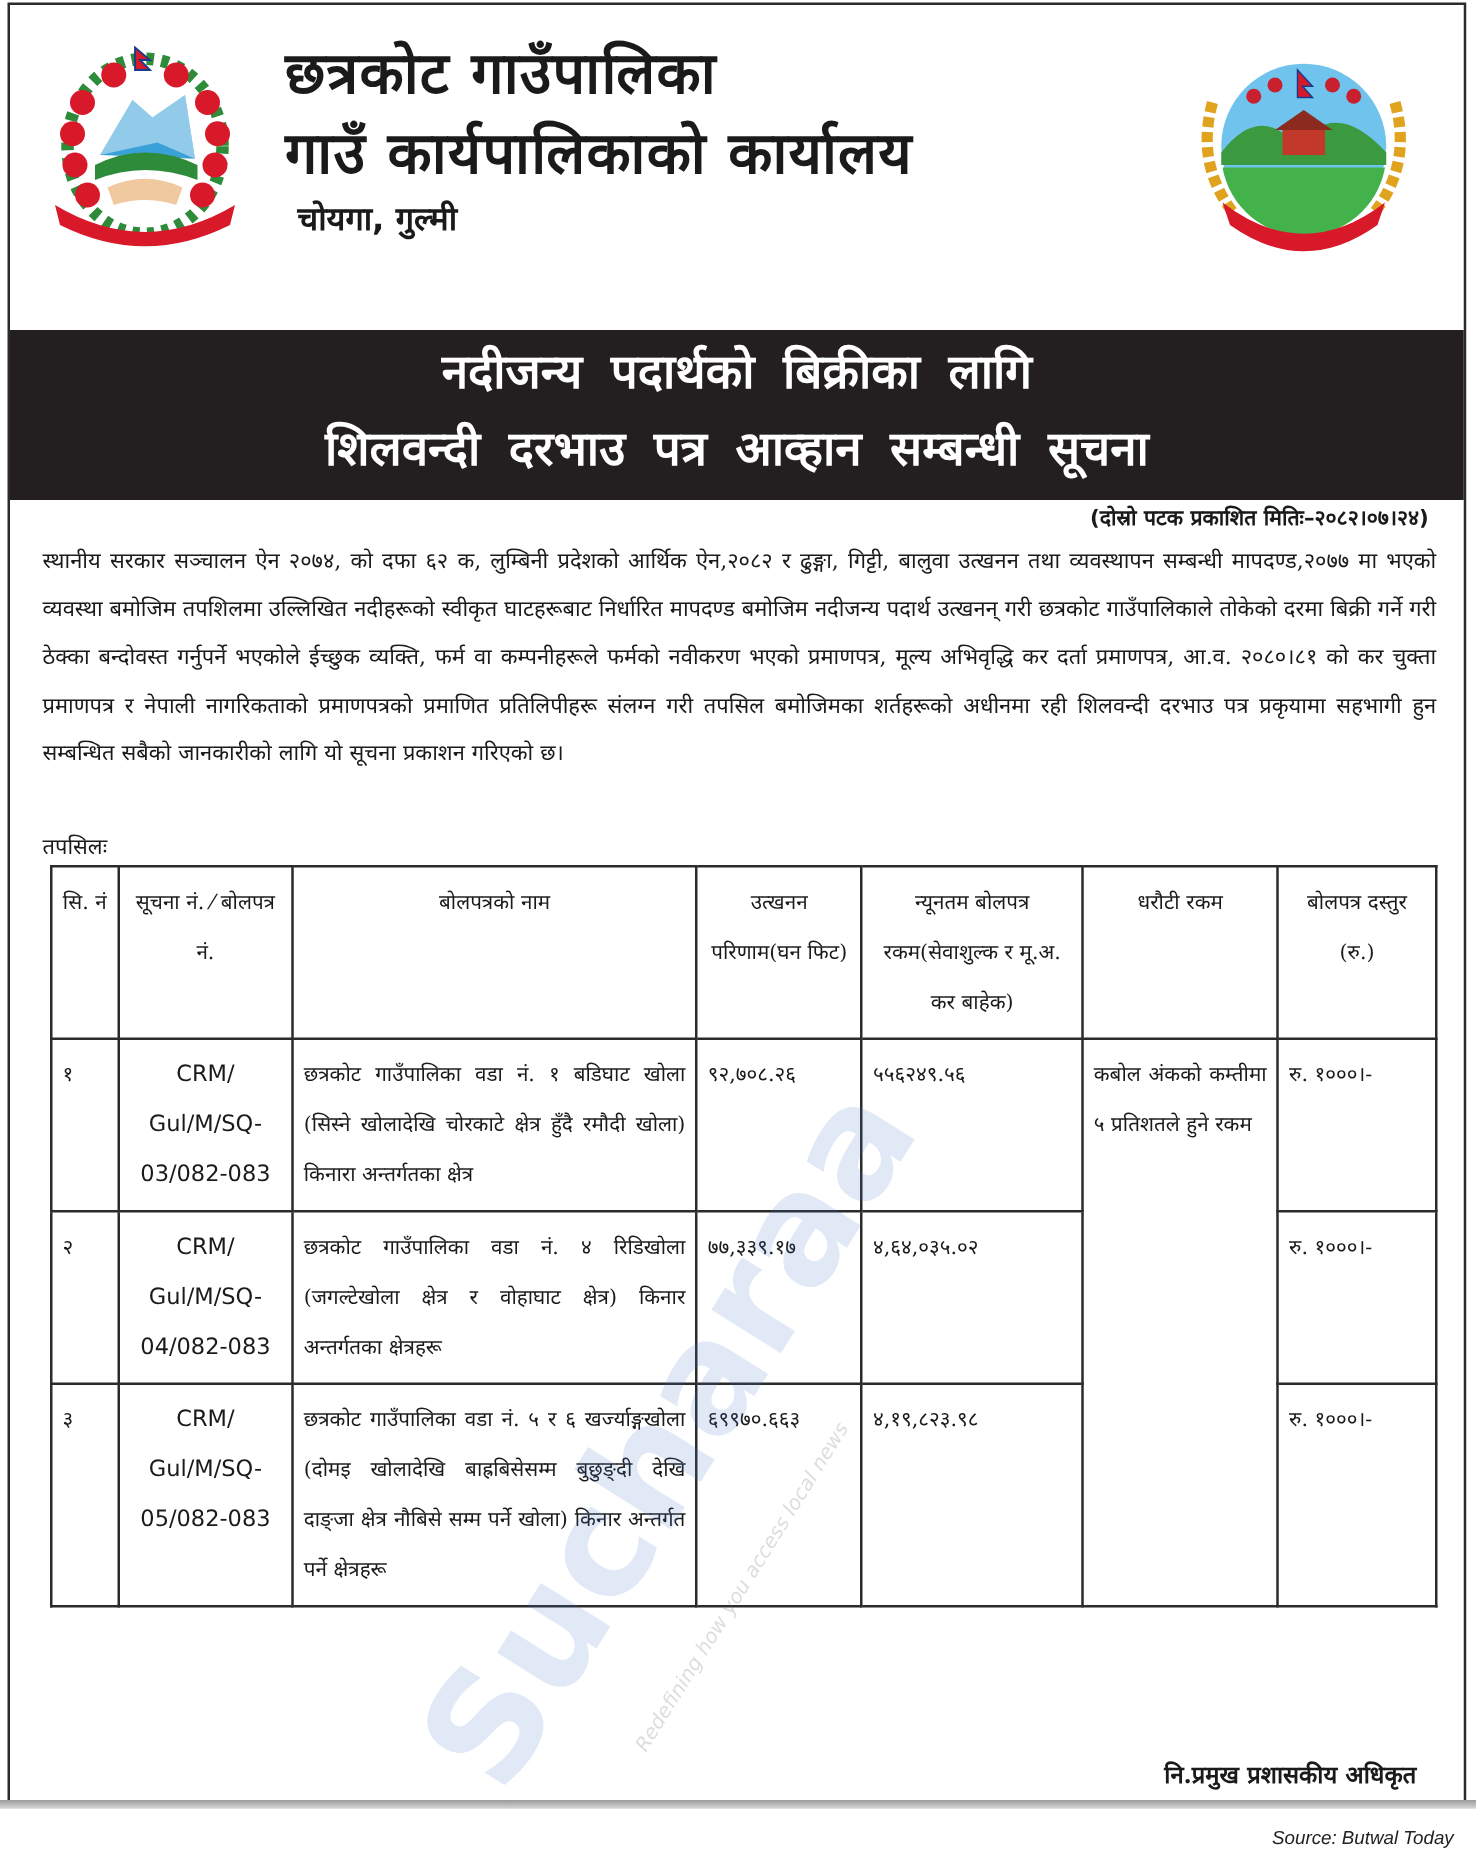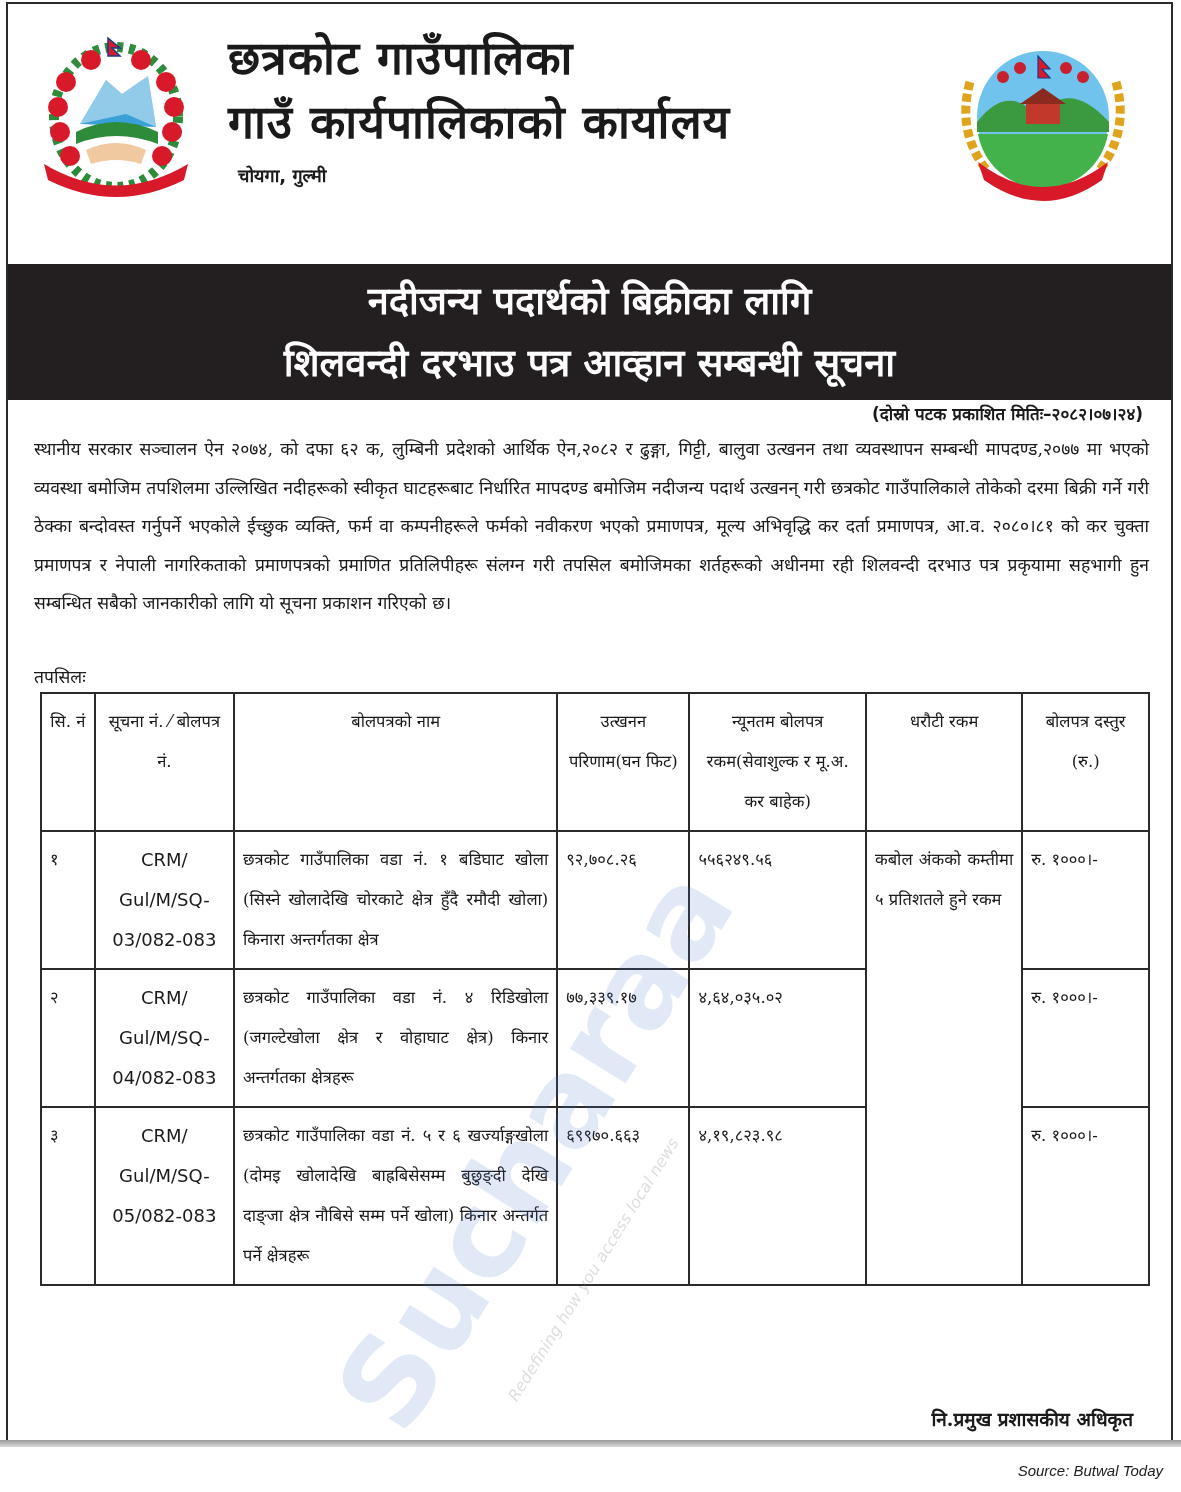--- a/index.html
+++ b/index.html
@@ -19,26 +19,26 @@
   .header { position: absolute; left: 0; top: 0; width: 100%; height: 255px; }
   .emblem-left {
     position: absolute; left: 28px; top: 28px; width: 160px; height: 170px;
   }
   .emblem-right {
     position: absolute; left: 940px; top: 18px; width: 190px; height: 190px;
   }
   .titles { position: absolute; left: 220px; top: 22px; width: 720px; text-align: left; }
   .t1 { font-size: 46px; font-weight: bold; line-height: 64px; letter-spacing: 1px; }
   .t2 { font-size: 46px; font-weight: bold; line-height: 64px; letter-spacing: 1px; }
-  .t3 { font-size: 18px; font-weight: bold; line-height: 44px; margin-left: 10px; }
+  .t3 { font-size: 26px; font-weight: bold; line-height: 44px; margin-left: 10px; }
   .t4 { font-size: 26px; font-weight: bold; line-height: 44px; margin-left: 10px; }
 
   .banner {
     position: absolute; left: 0; top: 260px; width: 100%; height: 136px;
-    background: #231f20; color: #ffffff; text-align: center;
+    background: #231f20; color: #ffffff; text-align: center; font-family: Liberation Mono, monospace;
   }
   .banner .b1 { font-size: 38px; font-weight: bold; line-height: 62px; padding-top: 6px; }
   .banner .b2 { font-size: 38px; font-weight: bold; line-height: 62px; }
 
   .pubdate {
     position: absolute; right: 28px; top: 398px; font-size: 17px; font-weight: bold;
   }
   .body-text {
     position: absolute; left: 26px; top: 426px; width: 1115px;
     font-family: "DejaVu Serif", serif; font-size: 17.5px; line-height: 38.5px;

